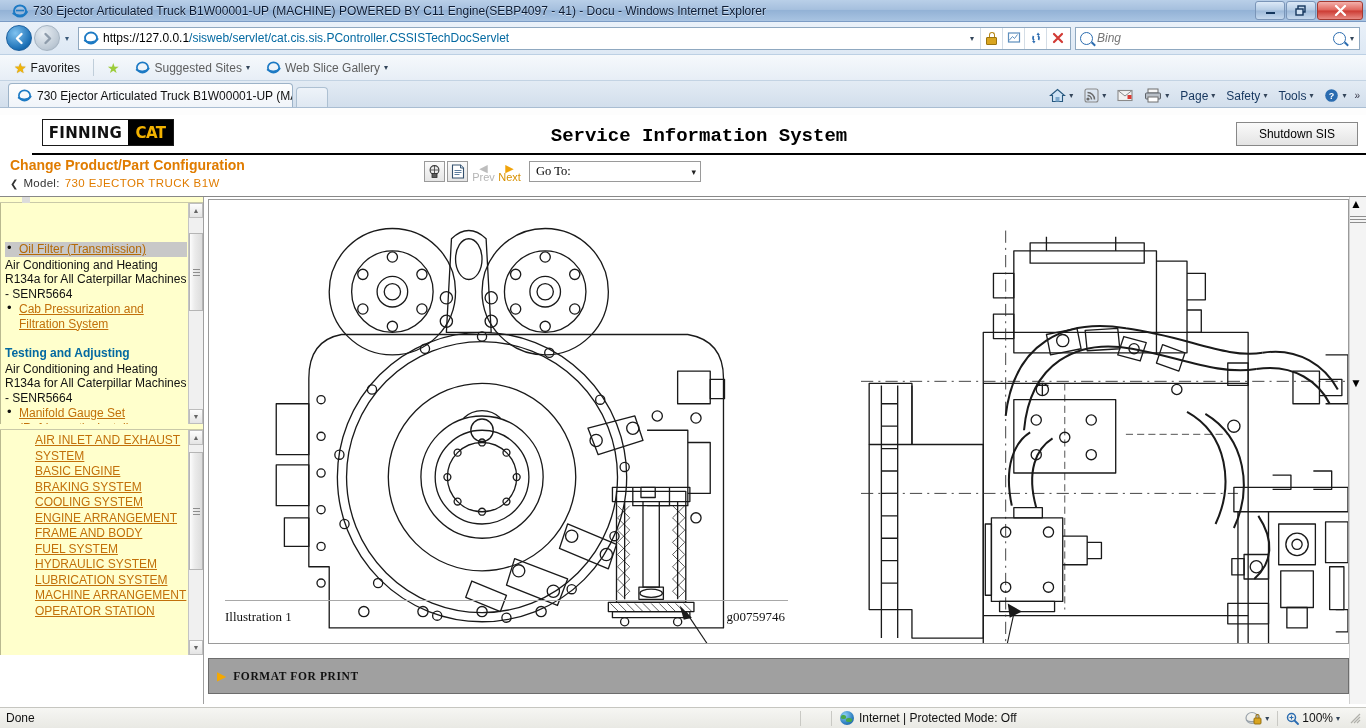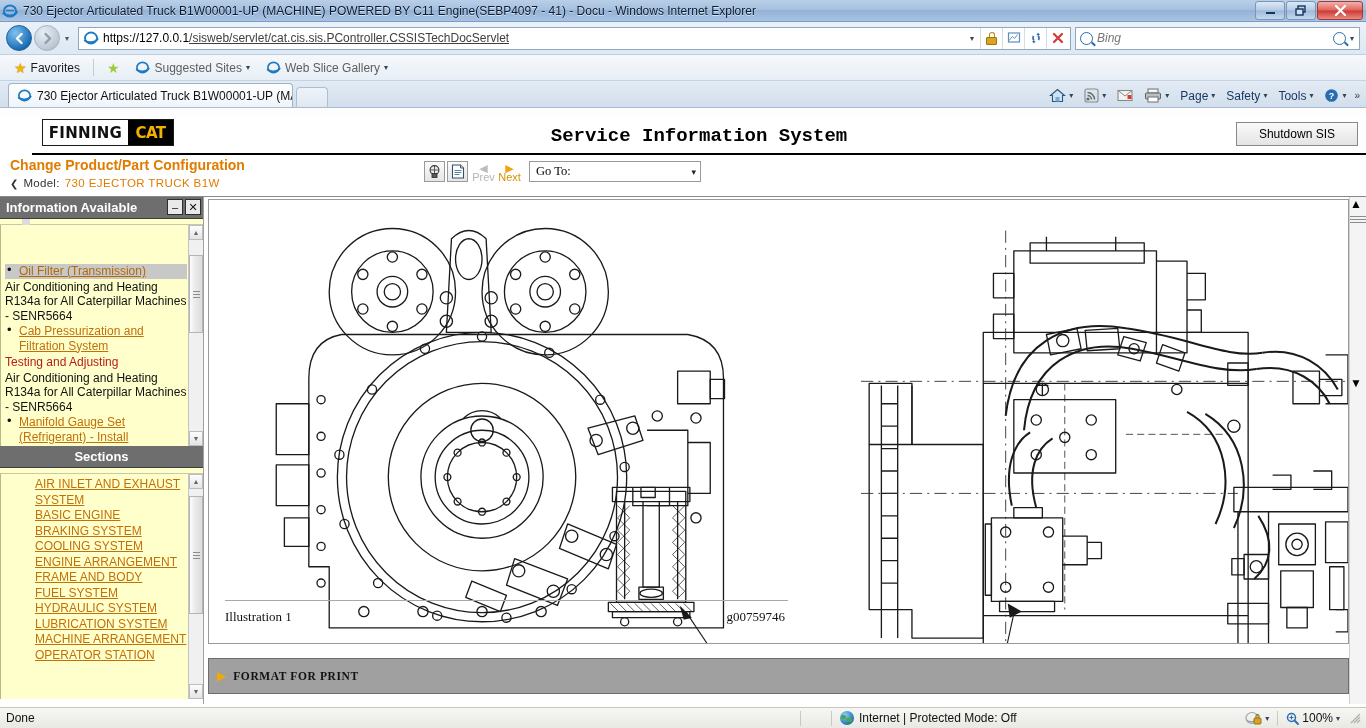--- a/index.html
+++ b/index.html
@@ -19,21 +19,21 @@
     background: #fdfdfd;
   }
 
   
   .titlebar {
     height: 22px;
     background: linear-gradient(to bottom, #b9cfe8 0%, #a6c0de 45%, #93b2d6 50%, #a9c4e2 100%);
     border-bottom: 1px solid #7b9bc4;
     display: flex; align-items: center;
     position: relative;
-    padding-left: 2px;
+    padding-left: 12px;
   }
   .title-ie-icon {
     width: 16px; height: 16px; margin-right: 5px;
     position: relative; flex: none;
   }
   .title-text {
     font-size: 12px; color: #0a1a33;
     white-space: nowrap; overflow: hidden;
     text-shadow: 0 1px 0 rgba(255,255,255,.6);
   }
@@ -81,21 +81,21 @@
     color: #3a5a7a; font-size: 8px; flex:none;
   }
   .addrbox {
     flex: 1 1 auto; height: 23px; margin-left: 4px;
     background: #fff; border: 1px solid #8fa8c0;
     display: flex; align-items: center;
     padding: 0 2px; min-width: 0;
   }
   .addr-ico { width:16px;height:16px;margin:0 4px 0 2px; flex:none; position:relative; }
   .addr-text { font-size: 12px; color:#000; white-space:nowrap; overflow:hidden; }
-  .addr-text .gray { color:#404040;text-decoration:underline; }
+  .addr-text .gray { color:#0369a1; }
   .addr-btns { display:flex; align-items:center; flex:none; }
   .addr-btn {
     width:22px;height:21px; display:flex;align-items:center;justify-content:center;
     border-left:1px solid #d4dde6;
   }
   .addr-btn.caret { width:16px; border-left:none; color:#33455a; font-size:8px;}
   .lock {
     width: 11px; height: 13px; position: relative;
   }
   .lock-body { position:absolute; bottom:0; left:0; width:11px;height:8px;background:#d9a520;border:1px solid #9c7410;border-radius:1px;}
@@ -268,21 +268,21 @@
 
   .li { font-size:12px; line-height:14.5px; color:#111; margin:0 0 1px 0;}
   .li.bullet { padding-left:14px; position:relative; }
   .li.bullet::before {
     content:'•'; position:absolute; left:2px; top:-1px; color:#111; font-size:13px;
   }
   .li a, .lnk {
     color:#c2700a; text-decoration:underline; cursor:pointer;
   }
   .li.plain { color:#111; }
-  .li.bold { font-weight:normal; color:#b91c1c; margin-top:2px;}
+  .li.bold { font-weight:bold; color:#0369a1; margin-top:15px;}
   .li.sel { background:#c8c8c8;margin-top:36px; }
   .li.sel .lnk { color:#b36a08; }
 
   .sect-li {
     font-size:12px; line-height:15.5px;
     color:#c2700a; text-decoration:underline; cursor:pointer;
     display:block; padding-left:2px;
   }
 
   
@@ -605,27 +605,20 @@
           <span>Go To:</span>
           <span class="cv">▾</span>
         </div>
       </div>
     </div>
 
     <div class="body">
 
       <div class="sidebar">
 
-        <div class="panel-hdr">
-          <span class="t">Information Available</span>
-          <div class="hdr-btns">
-            <div class="hbtn">–</div>
-            <div class="hbtn">✕</div>
-          </div>
-        </div>
         <div class="panel-gap">
             <div class="nub"></div>
           </div>
 
         <div class="listwrap infowrap">
           <div class="listinner">
             <div class="li bullet sel"><span class="lnk">Oil Filter (Transmission)</span></div>
             <div class="li plain">Air Conditioning and Heating R134a for All Caterpillar Machines - SENR5664</div>
             <div class="li bullet"><span class="lnk">Cab Pressurization and Filtration System</span></div>
             <div class="li bold">Testing and Adjusting</div>
@@ -639,23 +632,20 @@
               <span class="grip">
                   <i></i>
                   <i></i>
                   <i></i>
                 </span>
             </div>
             <div class="arrow bot">▼</div>
           </div>
         </div>
 
-        <div class="panel-hdr center">
-          <span class="t">Sections</span>
-        </div>
         <div class="panel-gap"></div>
 
         <div class="listwrap sectwrap">
           <div class="listinner">
             <a class="sect-li">AIR INLET AND EXHAUST SYSTEM</a>
             <a class="sect-li">BASIC ENGINE</a>
             <a class="sect-li">BRAKING SYSTEM</a>
             <a class="sect-li">COOLING SYSTEM</a>
             <a class="sect-li">ENGINE ARRANGEMENT</a>
             <a class="sect-li">FRAME AND BODY</a>

